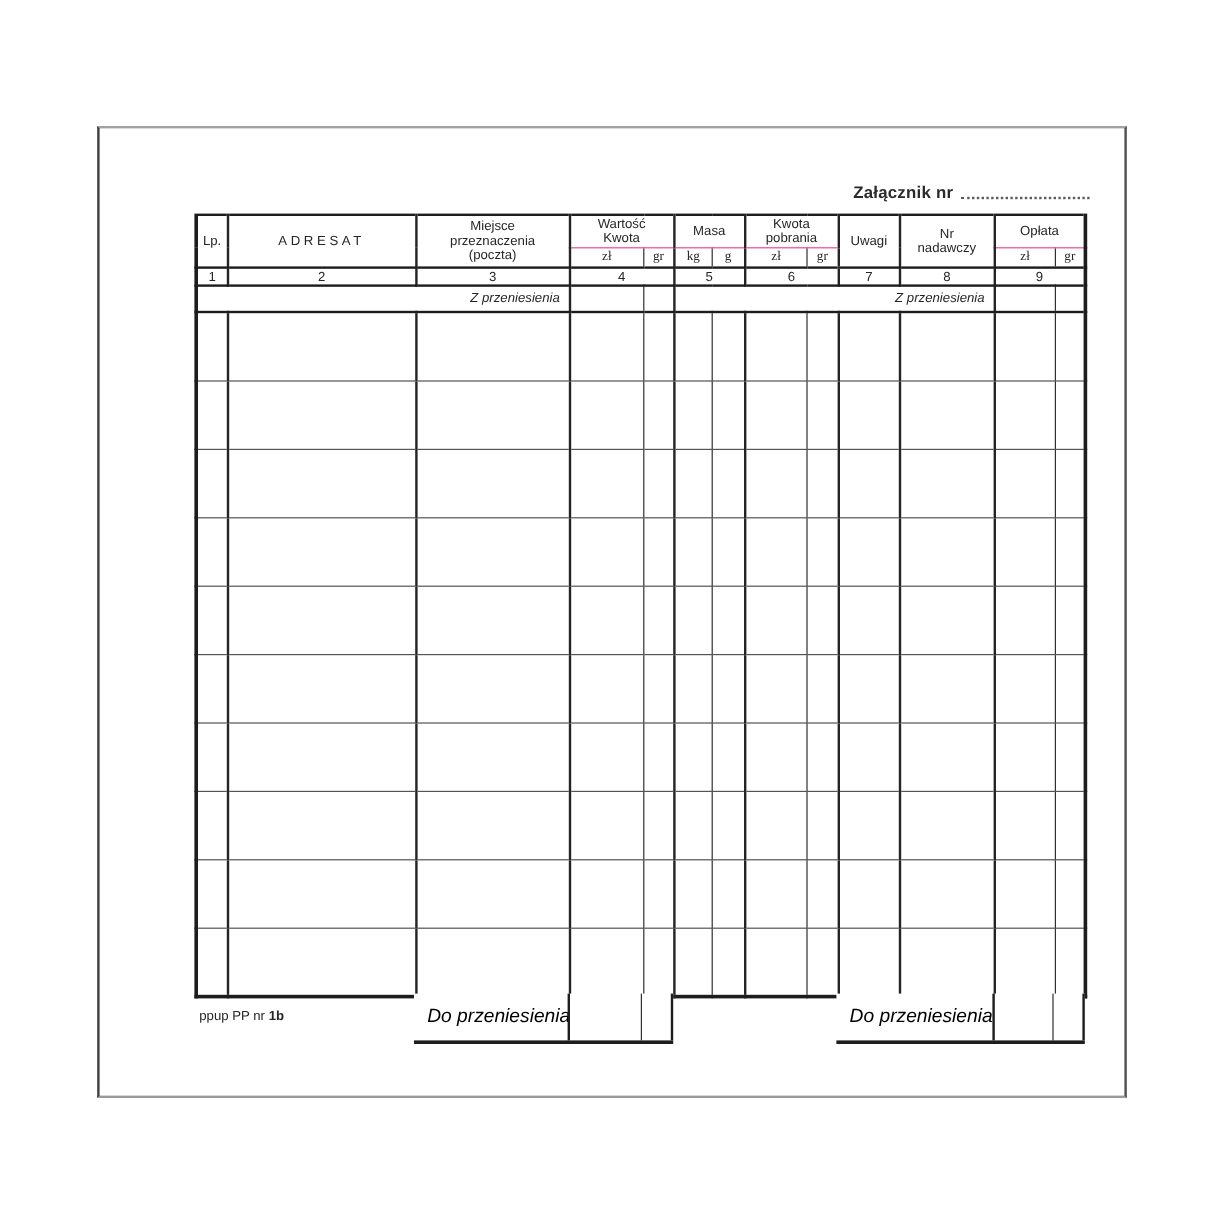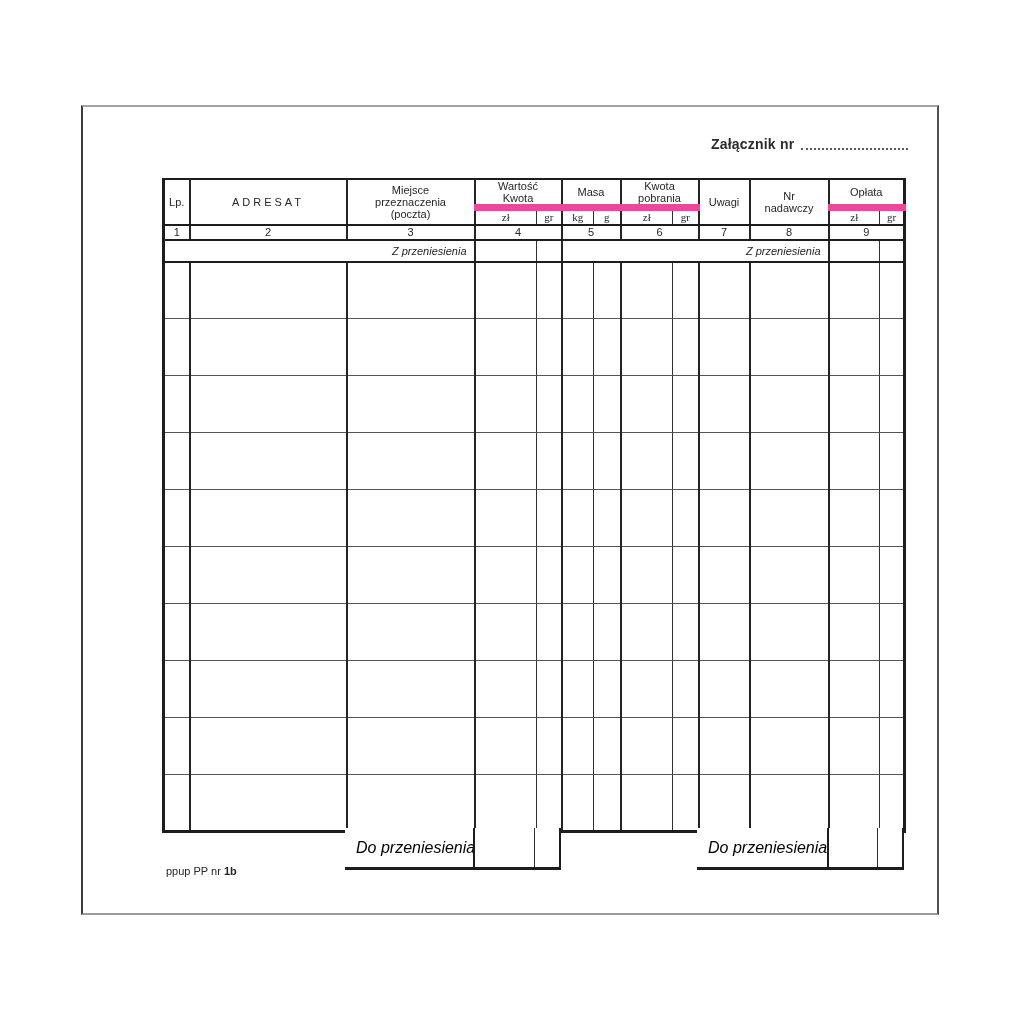--- a/index.html
+++ b/index.html
@@ -8,39 +8,39 @@
     position: relative; width: 1020px; height: 1020px;
     background: #ffffff; font-family: "Liberation Sans", sans-serif; color: #2b2b2b;
   }
   .page {
     position: absolute; left: 81px; top: 105px; width: 858px; height: 810px;
     background: #fff; border: 2px solid;
     border-color: #a2a2a2 #4f4f4f #9a9a9a #3d3d3d;
   }
   
   .attach-line { position: absolute; top: 29px; left: 628px; display: flex; align-items: flex-end; }
-  .attach-label { font-size: 14px; font-weight: bold; letter-spacing: .2px; white-space: nowrap; }
+  .attach-label { font-size: 14px; font-weight: bold; letter-spacing: .2px; white-space: nowrap; margin-top: 16px; }
   .attach-dots { width: 107px; height: 3px; border-bottom: 2px dotted #5a5a5a; margin-left: 7px; margin-bottom: 2px; }
   .sender-line { position: absolute; top: 46px; left: 77px; width: 745px; display: flex; align-items: flex-end; }
   .sender-label { font-size: 14px; font-weight: bold; white-space: nowrap; }
   .sender-dots { flex: 1; height: 3px; border-bottom: 2px dotted #5a5a5a; margin-left: 4px; margin-bottom: 2px; }
 
   
   .form-table {
     position: absolute; left: 79px; top: 71px; width: 741px;
     border-collapse: collapse; table-layout: fixed;
     border: 3px solid #1d1d1d; border-top-width: 2px;
   }
   .form-table th, .form-table td {
     padding: 0; font-weight: normal; font-size: 11px; color: #262626;
     text-align: center; vertical-align: middle; overflow: hidden;
   }
   .hdr-text { white-space: pre-line; line-height: 12px; }
   tr.hA { height: 27px; } tr.hB { height: 17px; } tr.hC { height: 15px; } tr.hD { height: 22px; font-style: italic; }
-  tr.hA th.grp { border-bottom: 7px solid #ec4899; }
+  tr.hA th.grp { border-bottom: 1px solid #ec4899; }
   tr.hB th { border-bottom: 2px solid #1d1d1d; font-family: Liberation Serif, serif; }
   th.span2 { border-bottom: 2px solid #1d1d1d; }
   tr.hC td { border-bottom: 2px solid #1d1d1d; }
   tr.hD td { border-bottom: 2px solid #1d1d1d; }
   .alignR { text-align: right !important; padding-right: 7px !important; }
   tr.body-row { height: 57px; }
   tr.body-row td { border-bottom: 1px solid #545454; }
   tr.body-row:last-child td { border-bottom: none; }
   .bR2 { border-right: 2px solid #242424; }
   .bR1 { border-right: 1px solid #303030; }
@@ -51,21 +51,21 @@
   .app-left  { left: 262px; top: 721px; width: 216px; height: 42px; }
   .app-right { left: 614px; top: 721px; width: 207px; height: 42px; }
   .app-label { display: flex; align-items: center; padding-left: 11px; font-size: 16px; color: #000000; white-space: nowrap; font-style: italic; }
   .app-left .app-label  { width: 128px; }
   .app-right .app-label { width: 130px; }
   .app-cell-zl { border-left: 2px solid #1d1d1d; border-right: 1px solid #303030; }
   .app-left .app-cell-zl  { width: 62px; }
   .app-right .app-cell-zl { width: 51px; }
   .app-cell-gr { flex: 1; border-right: 2px solid #1d1d1d; }
 
-  .form-code { position: absolute; left: 83px; top: 758px; font-size: 11px; color: #262626; }
+  .form-code { position: absolute; left: 83px; top: 734px; font-size: 11px; color: #262626; }
   .form-code b { font-weight: bold; }
 </style>
 </head>
 <body>
 
 <div class="canvas">
   <div class="page">
 
     <div class="attach-line">
       <span class="attach-label">Załącznik nr</span>

